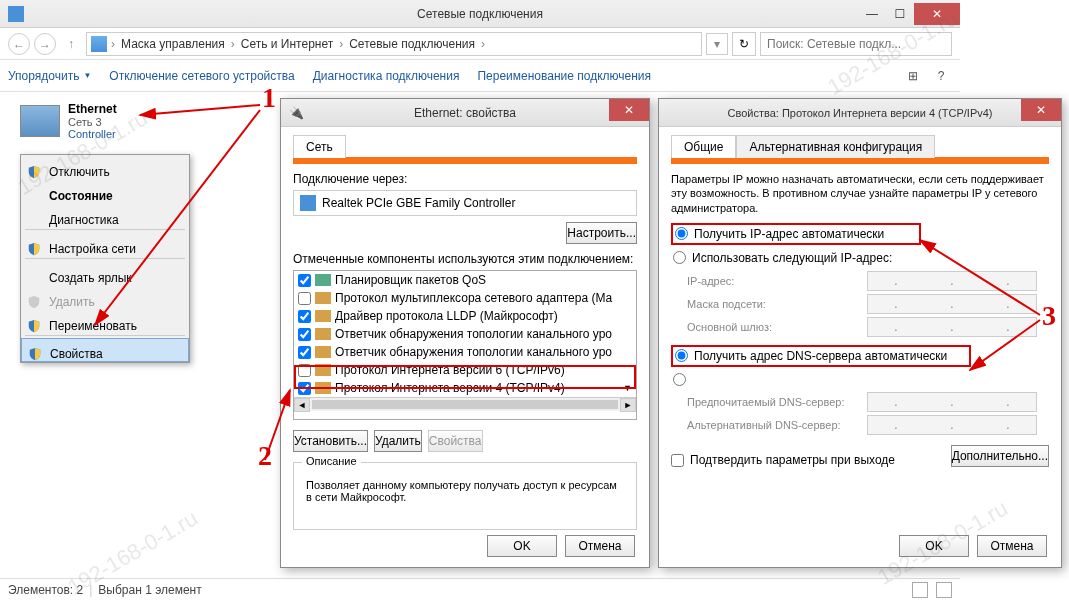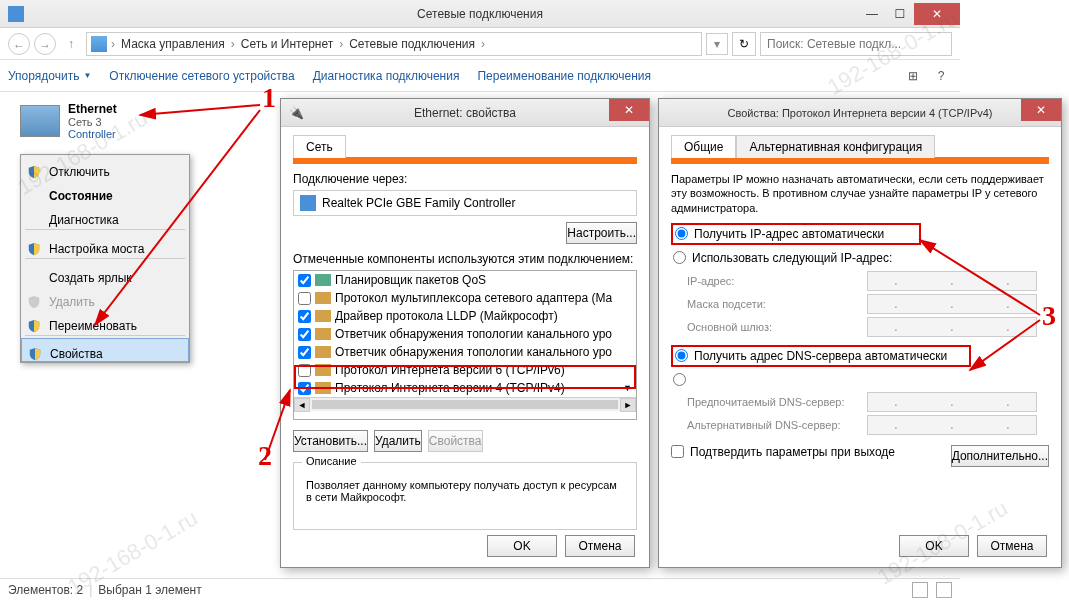--- a/index.html
+++ b/index.html
@@ -86,21 +86,21 @@
 
 .dlg2 { left: 658px; top: 98px; width: 404px; height: 470px; }
 .info-text { font-size: 11px; margin: 8px 0; line-height: 1.3; }
 .radio-row { display: flex; align-items: center; gap: 6px; margin: 4px 0; padding: 2px; }
 .radio { width: 13px; height: 13px; }
 .ip-grid { margin: 4px 0 8px 16px; }
 .ip-row { display: flex; align-items: center; margin: 3px 0; }
 .ip-label { width: 180px; color: #888; font-size: 11px; }
 .ip-input { width: 170px; height: 20px; border: 1px solid #ccc; background: #f4f4f4; display: flex; align-items: center; justify-content: space-around; color: #aaa; }
 .ip-dot { color: #888; }
-.check-row { display: flex; align-items: flex-start; gap: 6px; margin: 10px 0; }
+.check-row { display: flex; align-items: flex-end; gap: 6px; margin: 10px 0; }
 
 
 .red-num { position: absolute; color: #d00; font-size: 28px; font-weight: bold; font-family: Georgia, serif; }
 .arrow-svg { position: absolute; pointer-events: none; }
 
 
 .watermark { position: absolute; color: rgba(100,100,100,0.15); font-size: 22px; transform: rotate(-30deg); pointer-events: none; }
 </style>
 </head>
 <body>
@@ -172,21 +172,21 @@
         </div>
       <div class="ctx-item">
           <span>Диагностика</span>
         </div>
       <div class="ctx-sep"></div>
       <div class="ctx-item">
           <span class="shield-icon"><svg viewBox="0 0 16 16">
               <path fill="#3b78b8" d="M8 1l6 2v5c0 4-3 6-6 7-3-1-6-3-6-7V3z"></path>
               <path fill="#f7c948" d="M8 1v14c3-1 6-3 6-7V3z"></path>
             </svg></span>
-          <span>Настройка моста</span>
+          <span>Настройка сети</span>
         </div>
       <div class="ctx-sep"></div>
       <div class="ctx-item">
           <span>Создать ярлык</span>
         </div>
       <div class="ctx-item" style="color:#999">
           <span class="shield-icon"><svg viewBox="0 0 16 16">
               <path fill="#ccc" d="M8 1l6 2v5c0 4-3 6-6 7-3-1-6-3-6-7V3z"></path>
             </svg></span>
           <span>Удалить</span>

